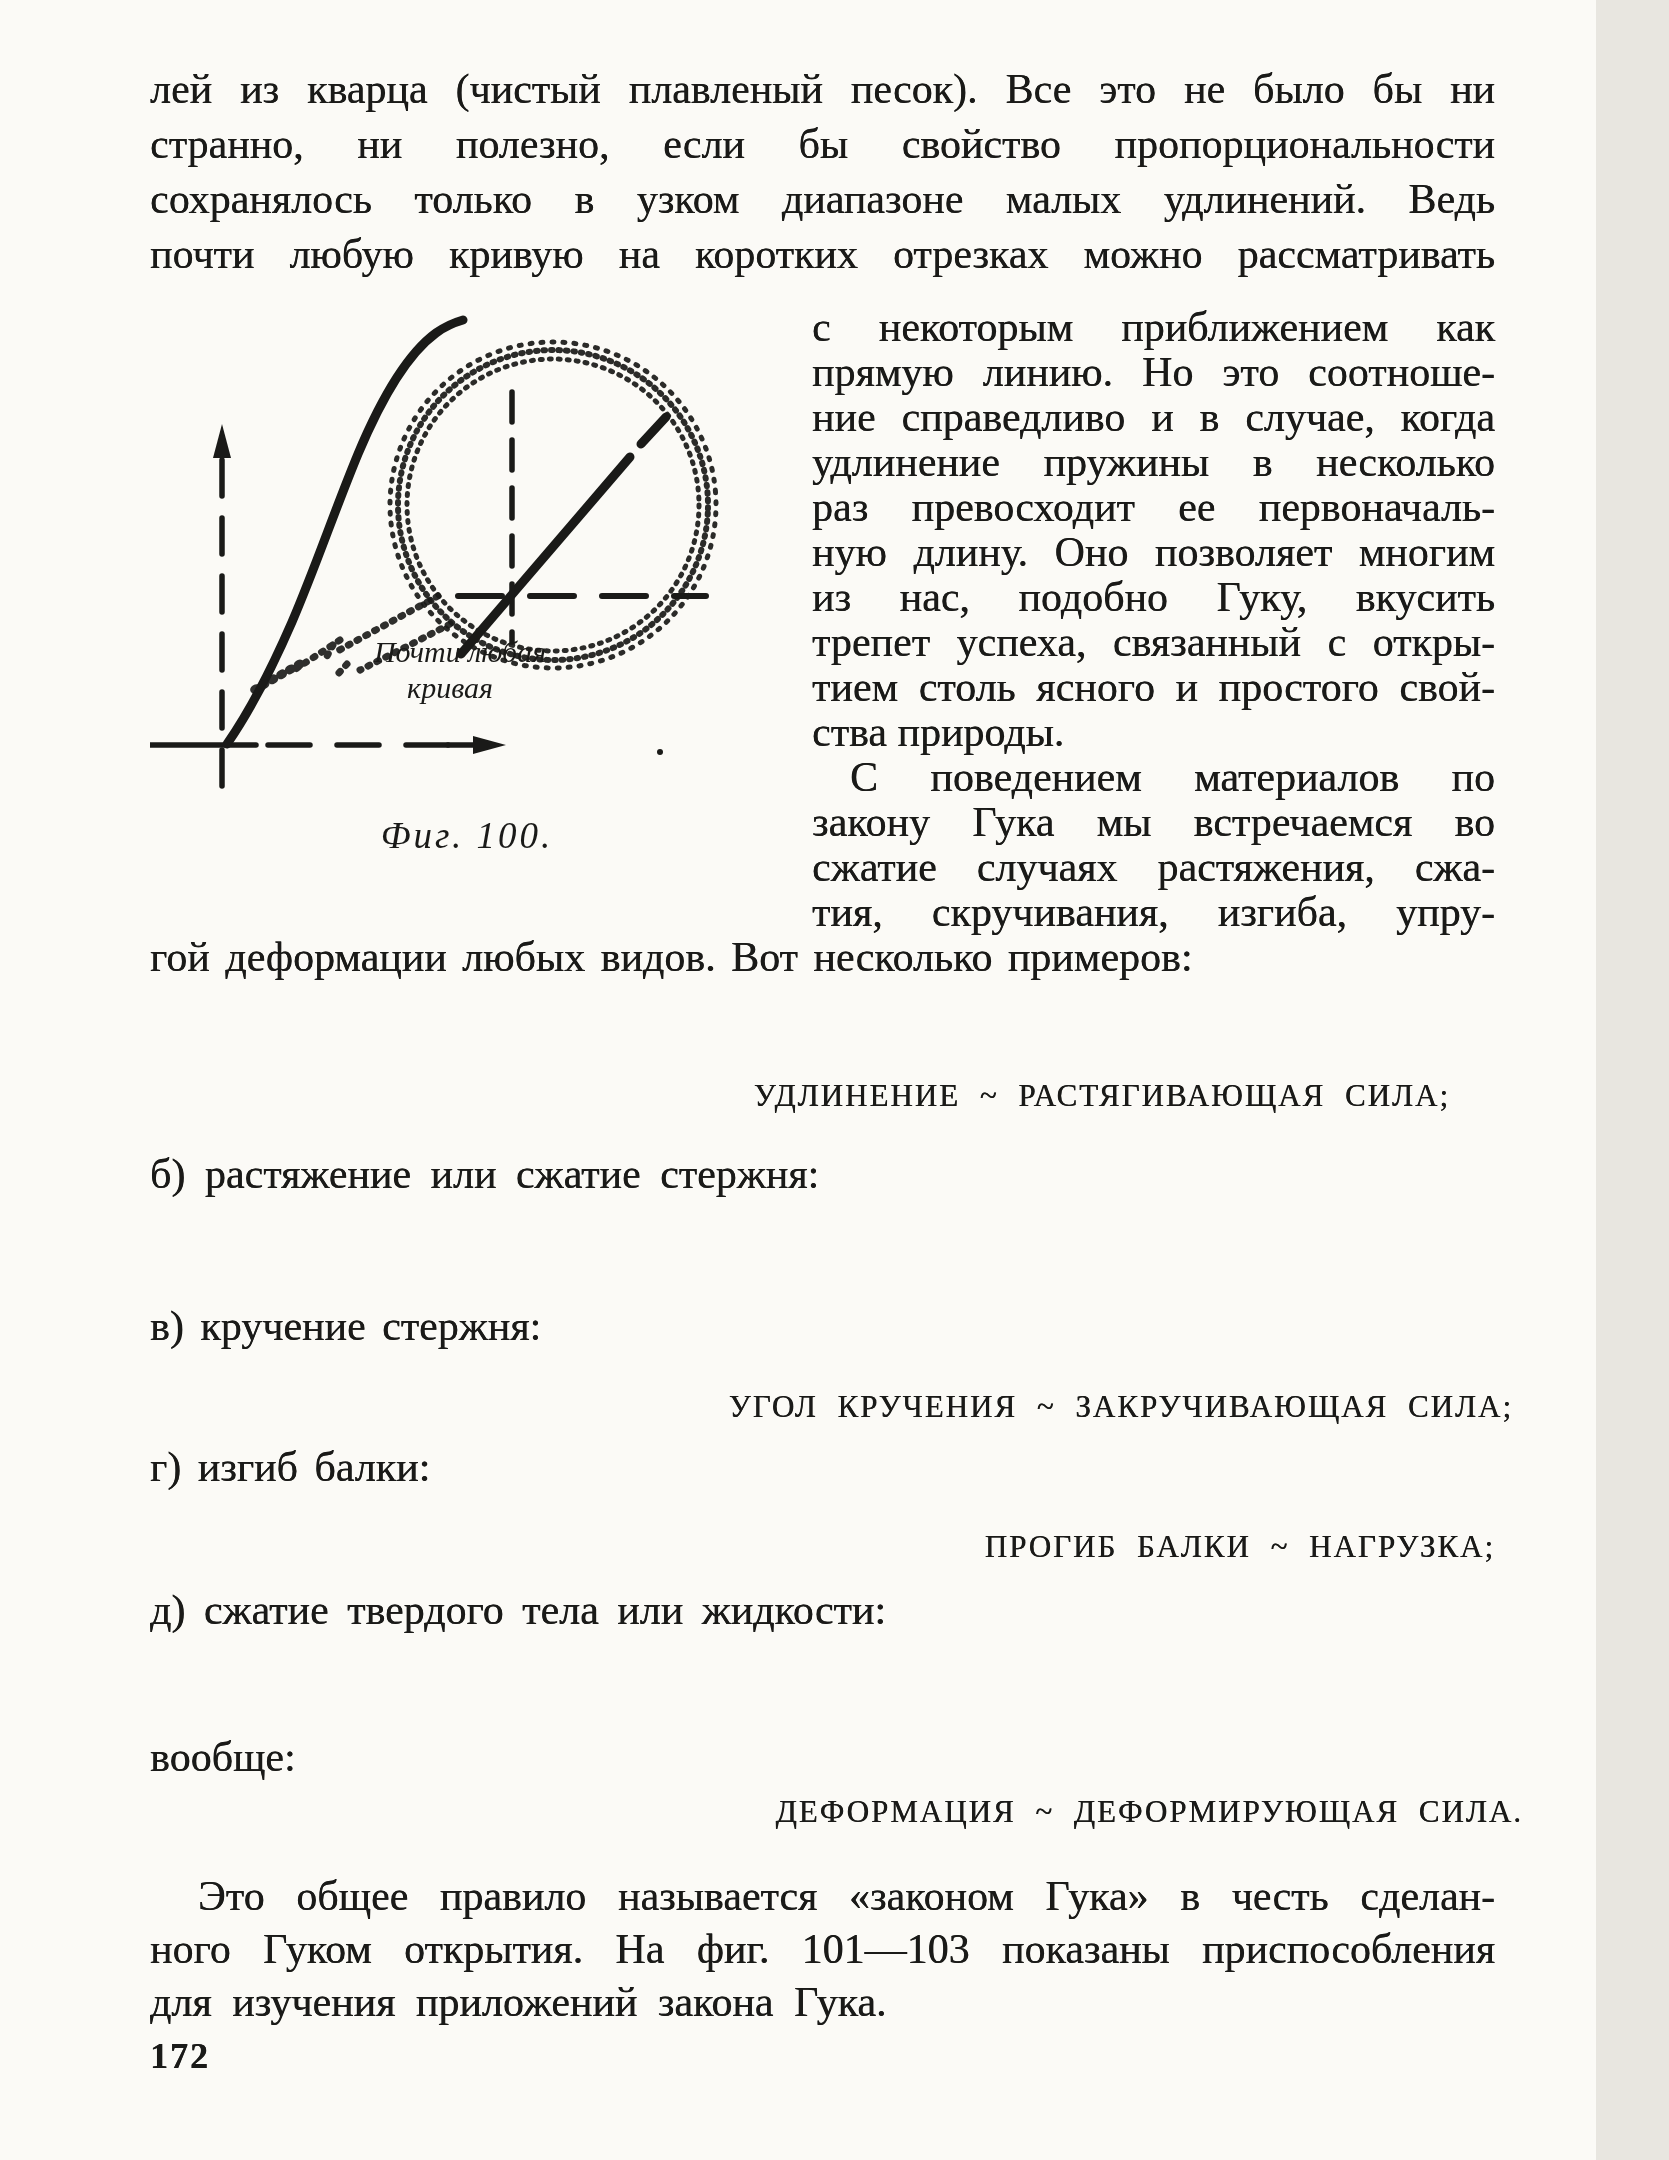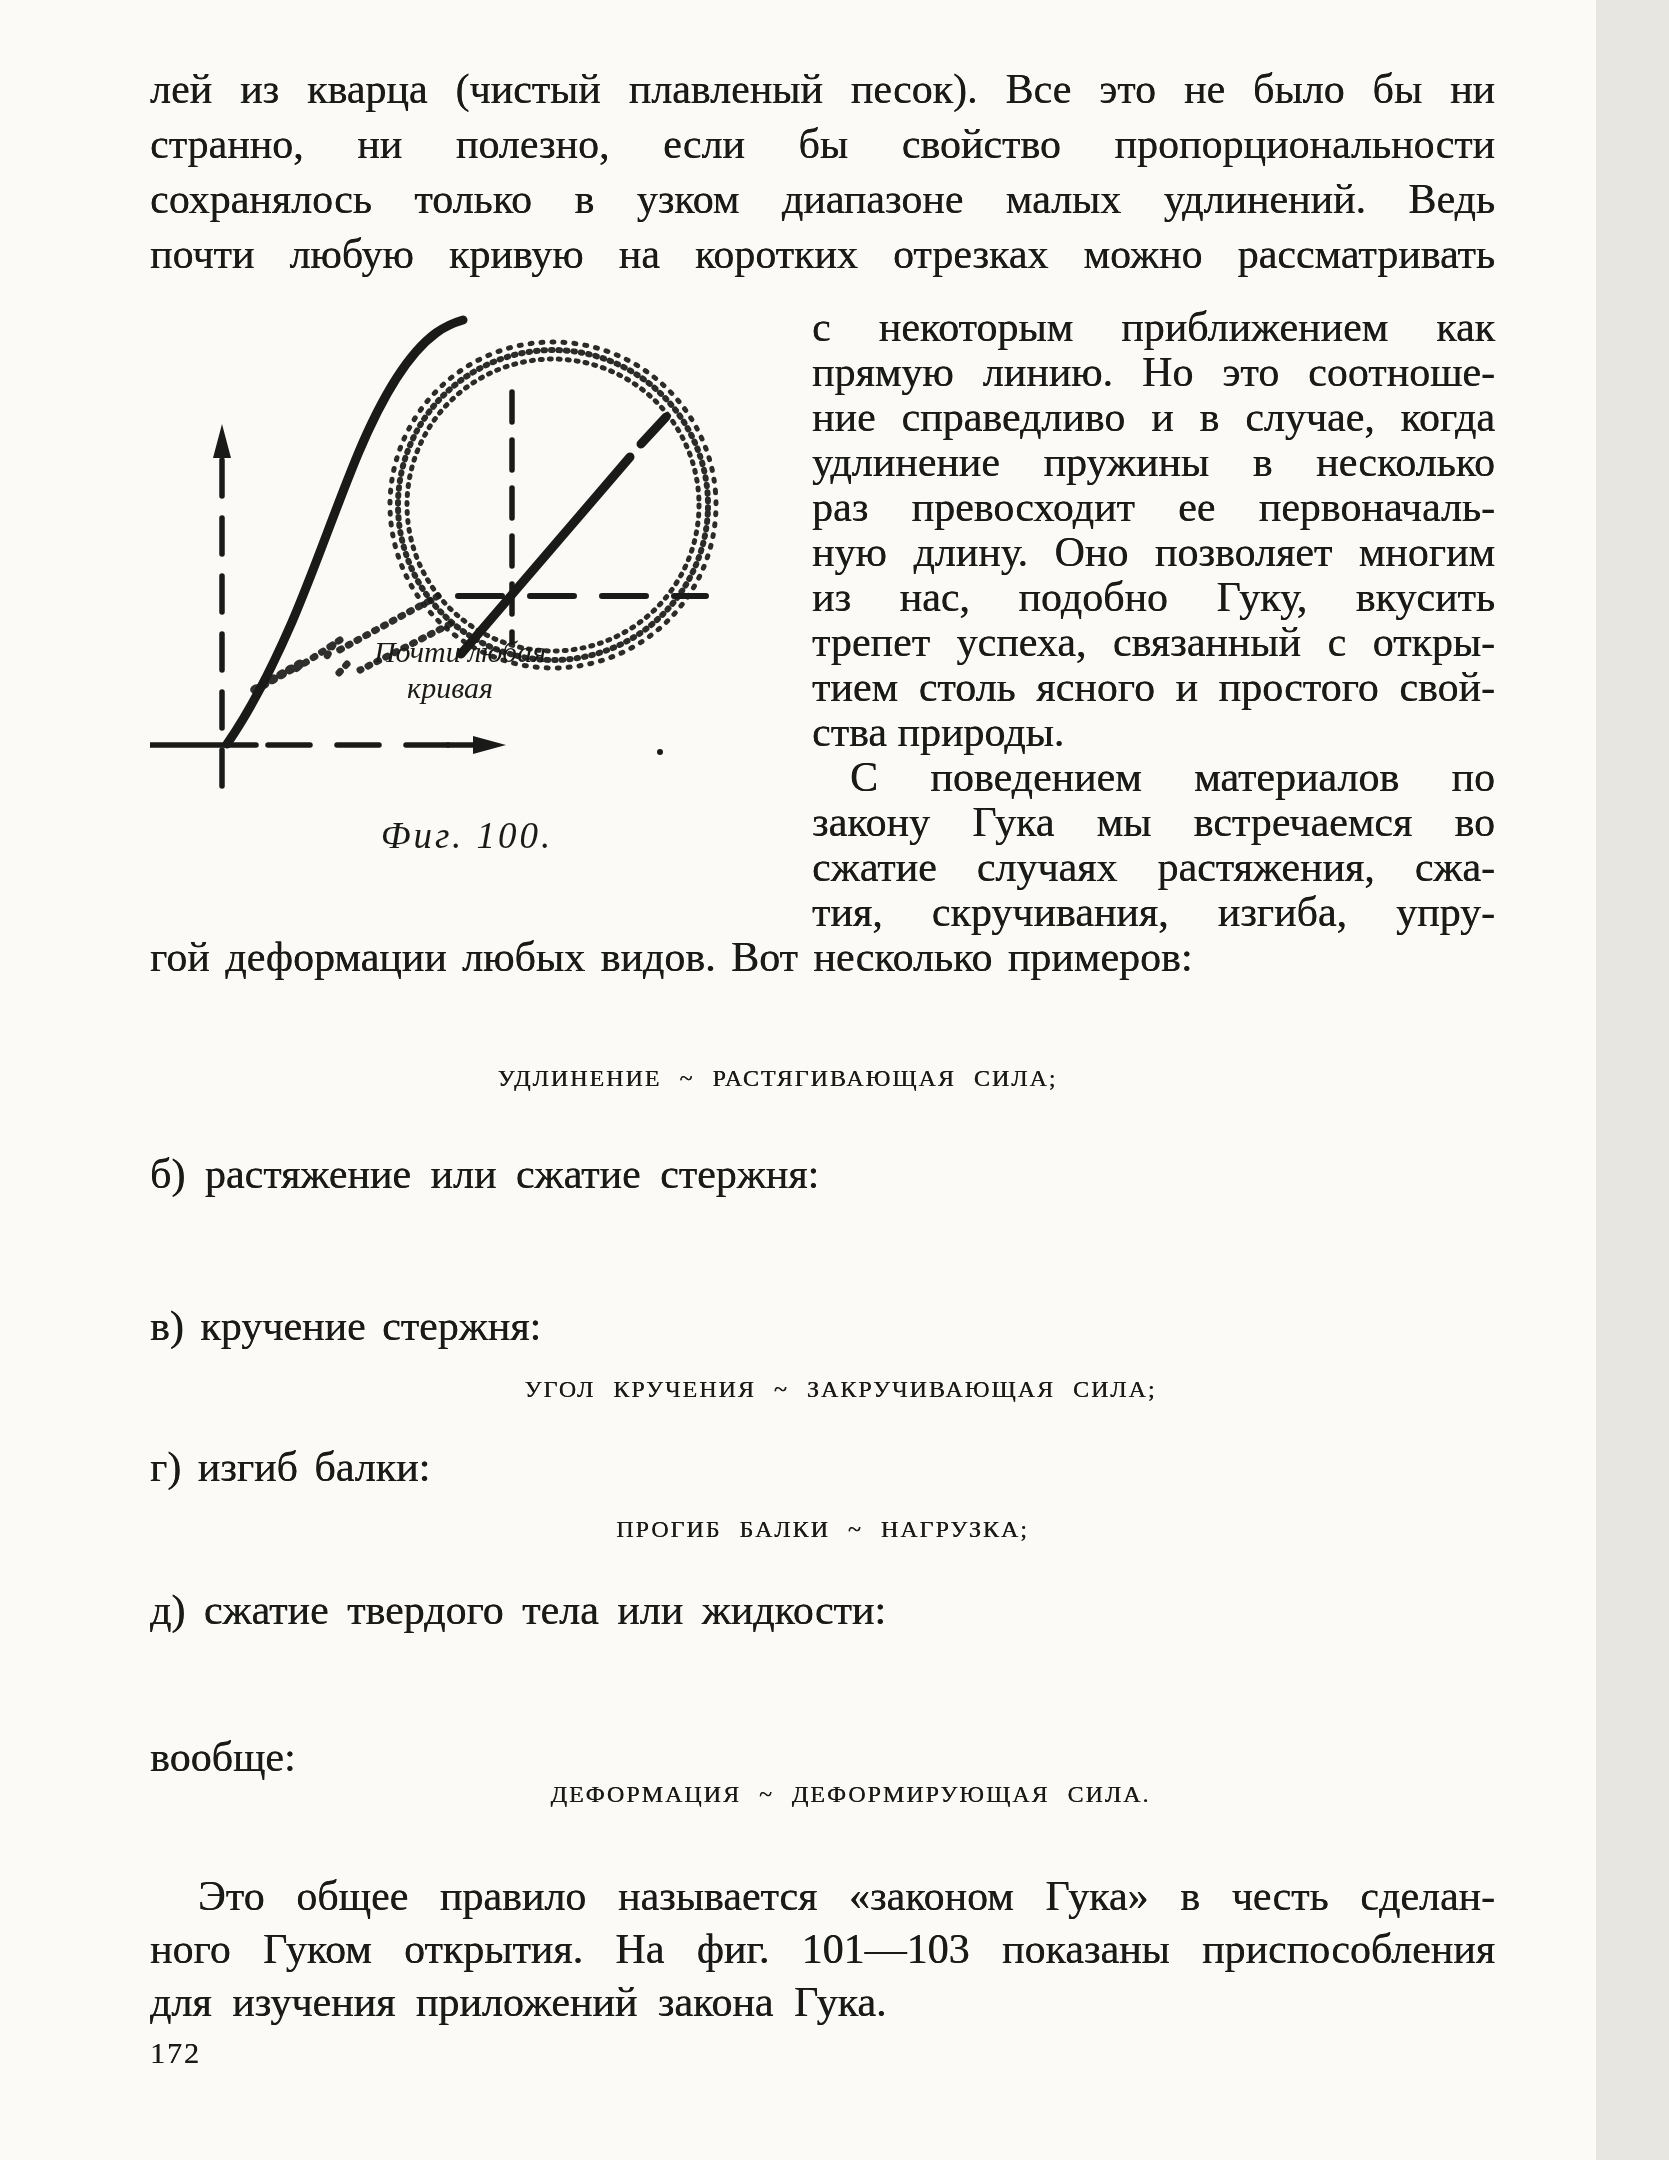--- a/index.html
+++ b/index.html
@@ -23,27 +23,28 @@
     white-space:normal;
     text-align:justify;
     text-align-last:justify;
     width:683px;left:812px;
   }
   .rline.nojust{text-align-last:left;}
   .indent1{text-indent:38px;}
   .formula{
     left:150px;width:1345px;
     white-space:nowrap;
-    text-align:center;
-    font-size:24px;
+    text-align:right;
+    font-size:31px;
     letter-spacing:2px;
     word-spacing:10px;
+    margin-top:13px;
   }
   .item{left:150px;word-spacing:6px;}
-  .pagenum{left:150px;top:2036px;font-size:30px;font-weight:normal;letter-spacing:2px;}
+  .pagenum{left:150px;top:2036px;font-size:36px;font-weight:bold;letter-spacing:2px;}
   svg text{text-shadow:none;}
 </style>
 </head>
 <body>
 
 <div class="page">
 
   <div class="row jline" style="top:65px">лей из кварца (чистый плавленый песок). Все это не было бы ни</div>
   <div class="row jline" style="top:120px">странно, ни полезно, если бы свойство пропорциональности</div>
   <div class="row jline" style="top:175px">сохранялось только в узком диапазоне малых удлинений. Ведь</div>

